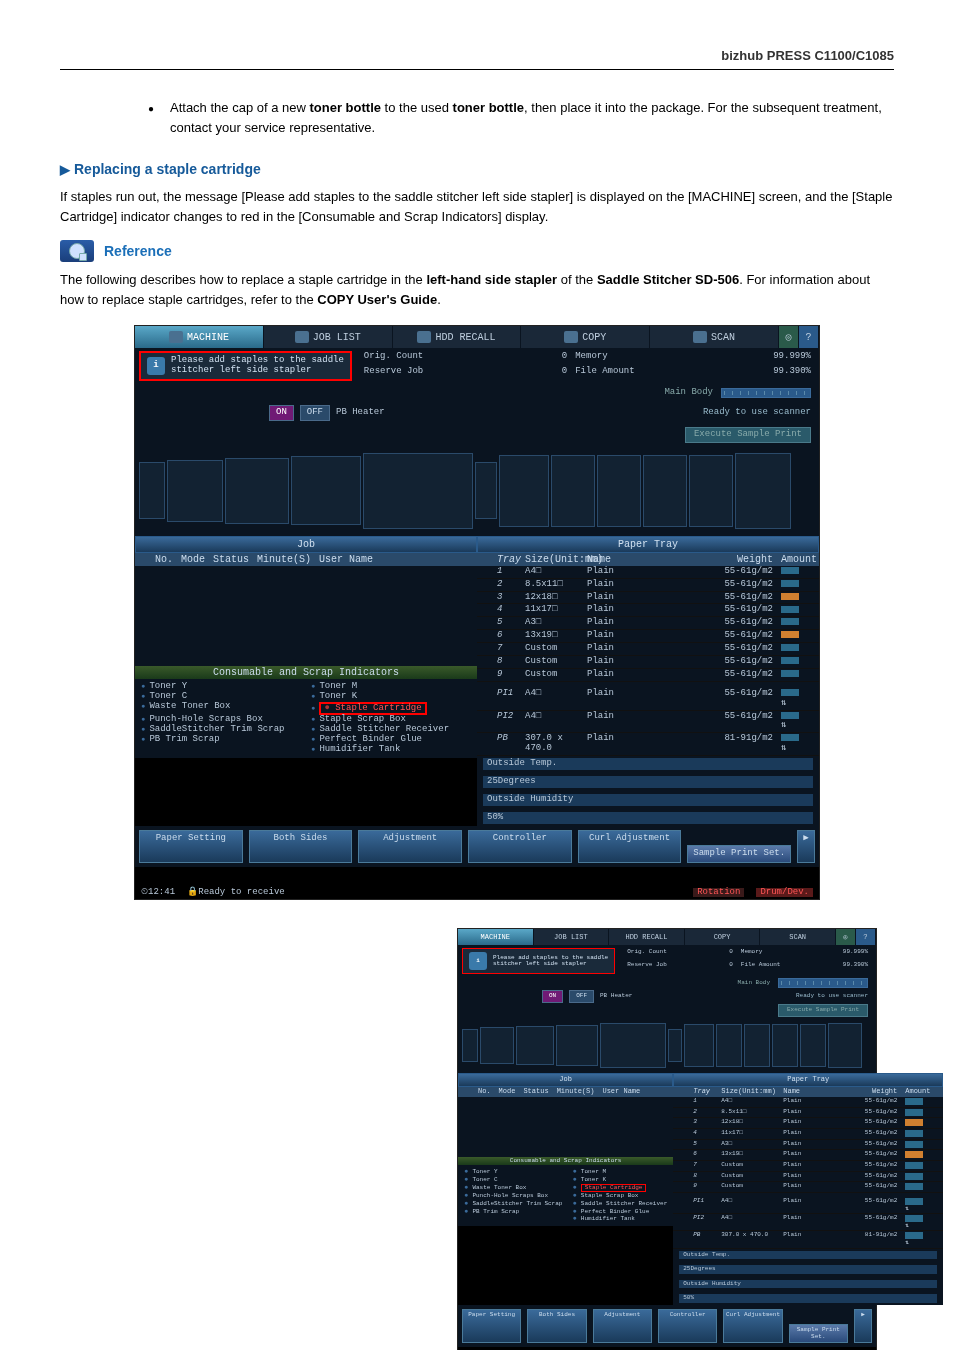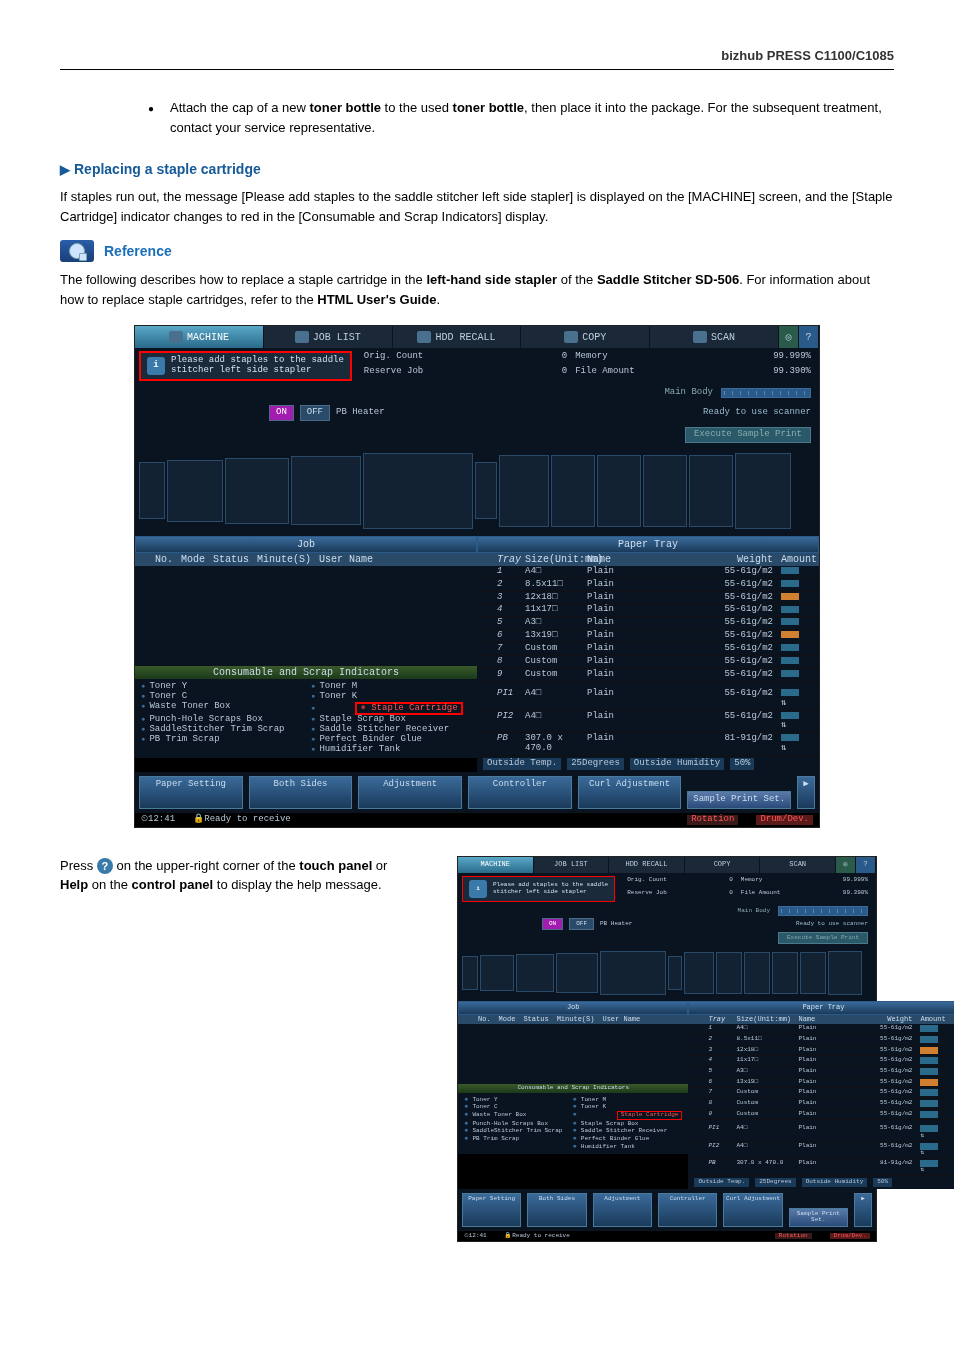--- a/index.html
+++ b/index.html
@@ -37,21 +37,21 @@
   .statsbox { flex: 1; display: grid; grid-template-columns: 1fr auto 1fr auto; gap: 2px 8px; padding: 4px 8px; font-size: 9px; }
   .small .statsbox { font-size: 6px; }
   .mainbody-row { display: flex; align-items: center; height: 18px; background: #0a1420; padding: 0 8px; font-size: 9px; }
   .small .mainbody-row { height: 12px; font-size: 6px; }
   .mainbody-label { margin-left: auto; margin-right: 8px; color: #8aa; }
   .scale { width: 90px; height: 10px; background: linear-gradient(90deg,#2a5a8a,#2a5a8a); border: 1px solid #3a6a9a; position: relative; }
   .scale::after { content:""; position:absolute; inset:2px; background-image: repeating-linear-gradient(90deg,#5a8aaa 0 1px, transparent 1px 8px); }
   .pb-row { display: flex; align-items: center; height: 22px; background: #0a1420; padding: 0 8px; gap: 6px; font-size: 9px; }
   .small .pb-row { height: 14px; font-size: 6px; }
   .pbbtn { padding: 2px 6px; background: #2a4a6a; border: 1px solid #4a6a8a; color: #cde; }
-  .pbbtn.on { background: #a21caf; color: #fff; font-family: Liberation Mono, monospace; }
+  .pbbtn.on { background: #701a75; color: #fff; font-family: Liberation Mono, monospace; }
   .ready-sc { margin-left: auto; color: #9bc; }
   .exec { padding: 2px 8px; background: #2a5a6a; color: #8aa; border: 1px solid #4a7a8a; }
   .diagram { height: 90px; background: #0a1420; display: flex; align-items: center; gap: 2px; padding: 4px; }
   .small .diagram { height: 56px; }
   .diag-box { border: 1px solid #2a4a6a; background: #122232; }
   .halfrow { display: flex; }
   .halfrow > div { flex: 1; }
   .section-bar { text-align: center; background: linear-gradient(#3a6a9a,#1a3a5a); color: #d0e0f0; padding: 2px 0; font-size: 10px; border: 1px solid #2a5a8a; }
   .small .section-bar { font-size: 7px; }
   .jobhead, .trayrow { display: flex; padding: 1px 16px; }
@@ -66,31 +66,31 @@
   .c-am { width: 26px; display: inline-block; }
   .amt-bar { display: inline-block; width: 18px; height: 7px; background: #2a6a8a; vertical-align: middle; }
   .amt-bar.low { background: #d08030; }
   .consum-bar { text-align: center; background: linear-gradient(#3a5a2a,#1a3a1a); color: #cde; padding: 1px 0; font-size: 10px; }
   .small .consum-bar { font-size: 6px; }
   .consum-area { background: #0a1420; padding: 3px 6px; font-size: 9px; display: grid; grid-template-columns: 1fr 1fr; column-gap: 10px; }
   .small .consum-area { font-size: 6px; }
   .consum-area div { white-space: nowrap; }
   .consum-area .dot::before { content: "● "; color: #3a6a9a; font-size: 7px; }
   .consum-staple { color: #f55; }
-  .consum-redbox { display: inline-block; border: 2px solid red; padding: 0 3px; margin-left: 36px; }
+  .consum-redbox { display: inline-block; border: 2px solid red; padding: 0 3px; }
   .small .consum-redbox { border: 1px solid red; }
-  .env-row { display: flex; background: #0a1420; padding: 2px 6px; font-size: 9px; gap: 6px; }
+  .env-row { display: flex; background: #0a1420; padding: 2px 6px; font-size: 9px; gap: 6px; flex-direction: column; }
   .small .env-row { font-size: 6px; }
   .env-row span { background: #1a3a5a; padding: 1px 4px; }
   .btn-row { display: flex; background: #0a1420; padding: 4px; gap: 6px; }
   .btn { flex: 1; text-align: center; padding: 3px 2px; background: linear-gradient(#3a6a9a,#1a3a5a); border: 1px solid #4a7a9a; font-size: 9px; color: #cde; }
   .small .btn { font-size: 6px; padding: 2px 1px; }
   .btn.sample { background: linear-gradient(#5a7aaa,#2a4a7a); margin-top: 15px; }
   .btn.arrow { flex: 0 0 18px; }
-  .footer-row { display: flex; background: #000; padding: 2px 6px; font-size: 9px; gap: 18px; }
+  .footer-row { display: flex; background: #000; padding: 2px 6px; font-size: 9px; gap: 12px; margin-top: 19px; }
   .small .footer-row { font-size: 6px; }
   .footer-row .rot { margin-left: auto; color: #f55; background: #3a1a1a; padding: 0 4px; }
   .footer-row .drum { color: #f55; background: #5a1a1a; padding: 0 4px; }
   .cols { display: flex; gap: 24px; align-items: flex-start; margin-bottom: 30px; }
   .col-l { flex: 0 0 356px; line-height: 1.5; }
   .col-r { flex: 1; display: flex; justify-content: center; }
   .col-l p { margin-bottom: 12px; }
   .help-icon { display: inline-flex; width: 16px; height: 16px; border-radius: 50%; background: #3a7aaa; color: #fff; align-items: center; justify-content: center; font-weight: bold; font-size: 11px; vertical-align: middle; }
 </style>
 </head>
@@ -115,21 +115,21 @@
 
 <p class="para">If staples run out, the message [Please add staples to the saddle stitcher left side stapler] is displayed on the [MACHINE] screen, and the [Staple Cartridge] indicator changes to red in the [Consumable and Scrap Indicators] display.</p>
 
 <div class="ref-row">
   <span class="ref-icon">
       <span class="ref-icon-inner"></span>
     </span>
   <span class="ref-label">Reference</span>
 </div>
 <p class="para">
-  <span>The following describes how to replace a staple cartridge in the </span><span class="bold">left-hand side stapler</span><span> of the </span><span class="bold">Saddle Stitcher SD-506</span><span>. For information about how to replace staple cartridges, refer to the </span><span class="bold">HTML User's Guide</span><span>.</span>
+  <span>The following describes how to replace a staple cartridge in the </span><span class="bold">left-hand side stapler</span><span> of the </span><span class="bold">Saddle Stitcher SD-506</span><span>. For information about how to replace staple cartridges, refer to the </span><span class="bold">COPY User's Guide</span><span>.</span>
 </p>
 
 <div class="screenshot-wrap">
   <div class="machine-screen">
     <div class="tabs">
       <div class="tab active">
           <span class="ic"></span>
           <span>MACHINE</span>
         </div>
       <div class="tab">
@@ -344,23 +344,20 @@
       <span>⏲<span>12:41</span></span>
       <span>🔒<span>Ready to receive</span></span>
       <span class="rot">Rotation</span>
       <span class="drum">Drum/Dev.</span>
     </div>
   </div>
 </div>
 
 <div class="cols">
   <div class="col-l">
-    <p>
-      <span>Press </span><span class="help-icon">?</span><span> on the upper-right corner of the </span><span class="bold">touch panel</span><span> or </span><span class="bold">Help</span><span> on the </span><span class="bold">control panel</span><span> to display the help message.</span>
-    </p>
   </div>
   <div class="col-r">
     <div class="machine-screen small">
       <div class="tabs small">
         <div class="tab active">
             <span>MACHINE</span>
           </div>
         <div class="tab">
             <span>JOB LIST</span>
           </div>

